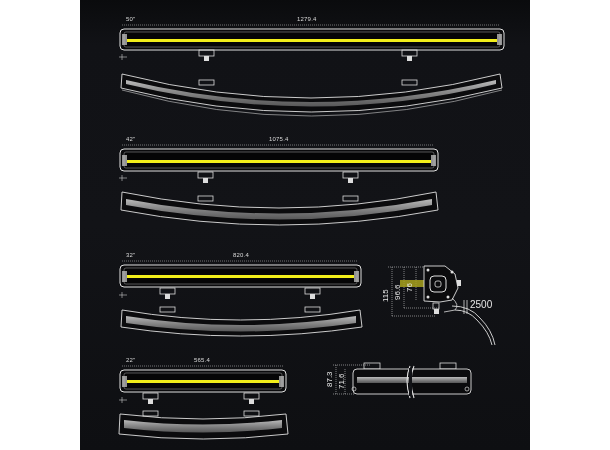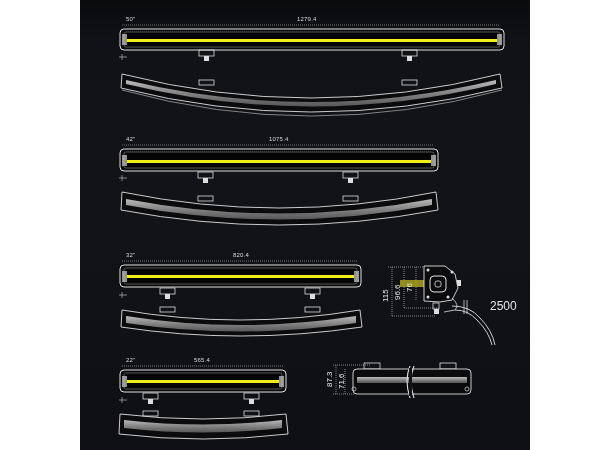--- a/index.html
+++ b/index.html
@@ -2,21 +2,21 @@
 <html><head>
 <meta charset="utf-8">
 <style>
   html, body { margin:0; padding:0; }
   body { width:610px; height:450px; background:#ffffff; position:relative; overflow:hidden; font-family:"Liberation Sans", sans-serif; }
   .panel { position:absolute; left:80px; top:0; width:450px; height:450px;
     background:linear-gradient(180deg,#0a0b0d 0%,#111216 10%,#121317 50%,#0e0f12 100%); }
   svg { position:absolute; left:0; top:0; }
   .lbl { position:absolute; color:#d8d8d8; font-size:6px; letter-spacing:0.2px; white-space:nowrap; }
   .lblv { position:absolute; color:#e6e6e6; font-size:8px; white-space:nowrap; transform:rotate(-90deg); transform-origin:left top; }
-  .lblh { position:absolute; color:#e6e6e6; font-size:12px; white-space:nowrap;margin-left:20px; }
+  .lblh { position:absolute; color:#e6e6e6; font-size:10px; white-space:nowrap; }
 </style>
 </head>
 <body>
 
 <div class="panel"></div>
 
 <svg width="610" height="450" viewBox="0 0 610 450">
   <defs>
     <linearGradient id="curveFill" x1="0" y1="0" x2="0" y2="1">
       <stop offset="0" stop-color="#cfcfcf" stop-opacity="0.9"></stop>

